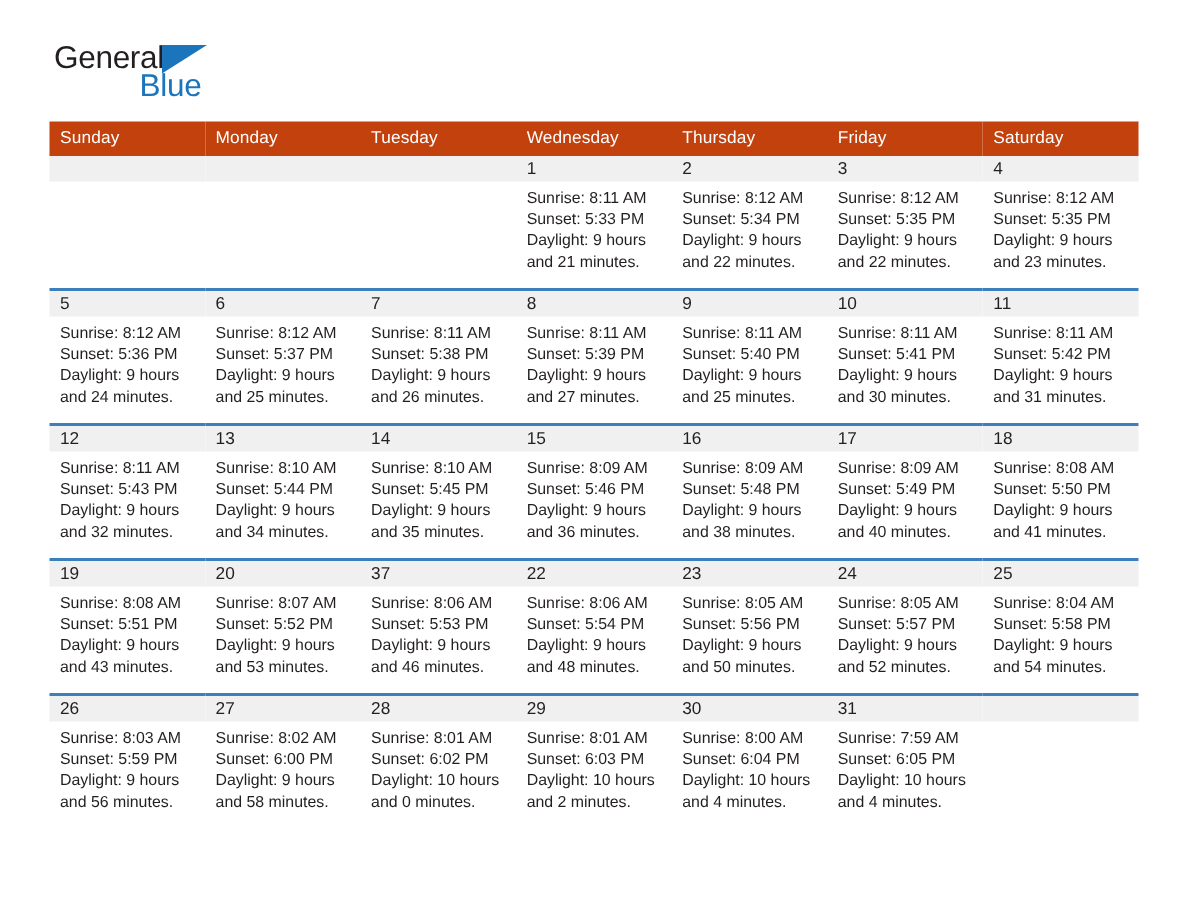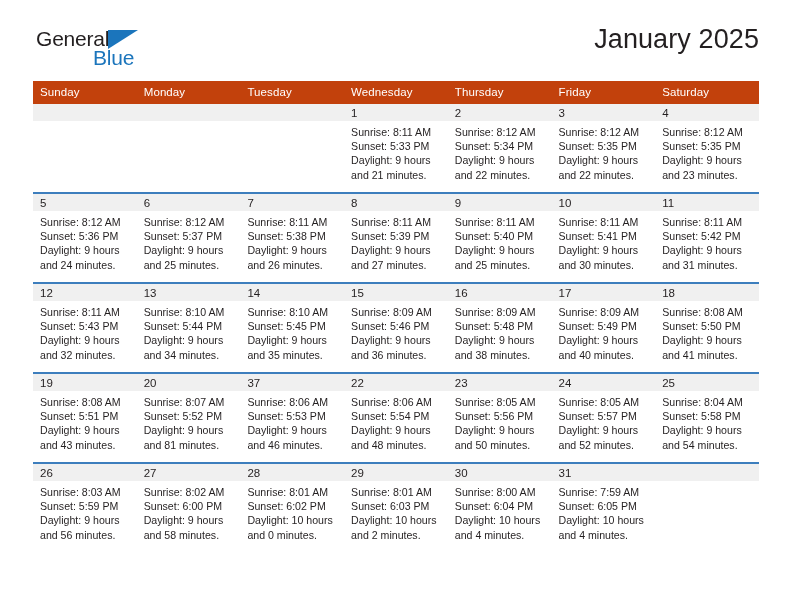--- a/index.html
+++ b/index.html
@@ -142,21 +142,20 @@
   <div class="header">
 
     <div class="logo">
       <span class="logo-general">General</span><span class="logo-tri"><svg width="30" height="19" viewBox="0 0 30 19" xmlns="http://www.w3.org/2000/svg">
             <polygon points="0,0 30,0 0,19" fill="#1b75bc"></polygon>
           </svg></span>
       <span class="logo-blue">Blue</span>
     </div>
 
     <div class="title-block">
-      <h1 class="cal-title">January 2025</h1>
     </div>
 
   </div>
 
   <table class="calendar">
     <colgroup>
       <col>
         <col>
         <col>
         <col>
@@ -380,21 +379,21 @@
               <div>Daylight: 9 hours</div>
               <div>and 43 minutes.</div>
             </div>
           </td>
           <td class="day">
             <div class="daynum-band">20</div>
             <div class="day-body">
               <div>Sunrise: 8:07 AM</div>
               <div>Sunset: 5:52 PM</div>
               <div>Daylight: 9 hours</div>
-              <div>and 81 minutes.</div>
+              <div>and 53 minutes.</div>
             </div>
           </td>
           <td class="day">
             <div class="daynum-band">37</div>
             <div class="day-body">
               <div>Sunrise: 8:06 AM</div>
               <div>Sunset: 5:53 PM</div>
               <div>Daylight: 9 hours</div>
               <div>and 46 minutes.</div>
             </div>

